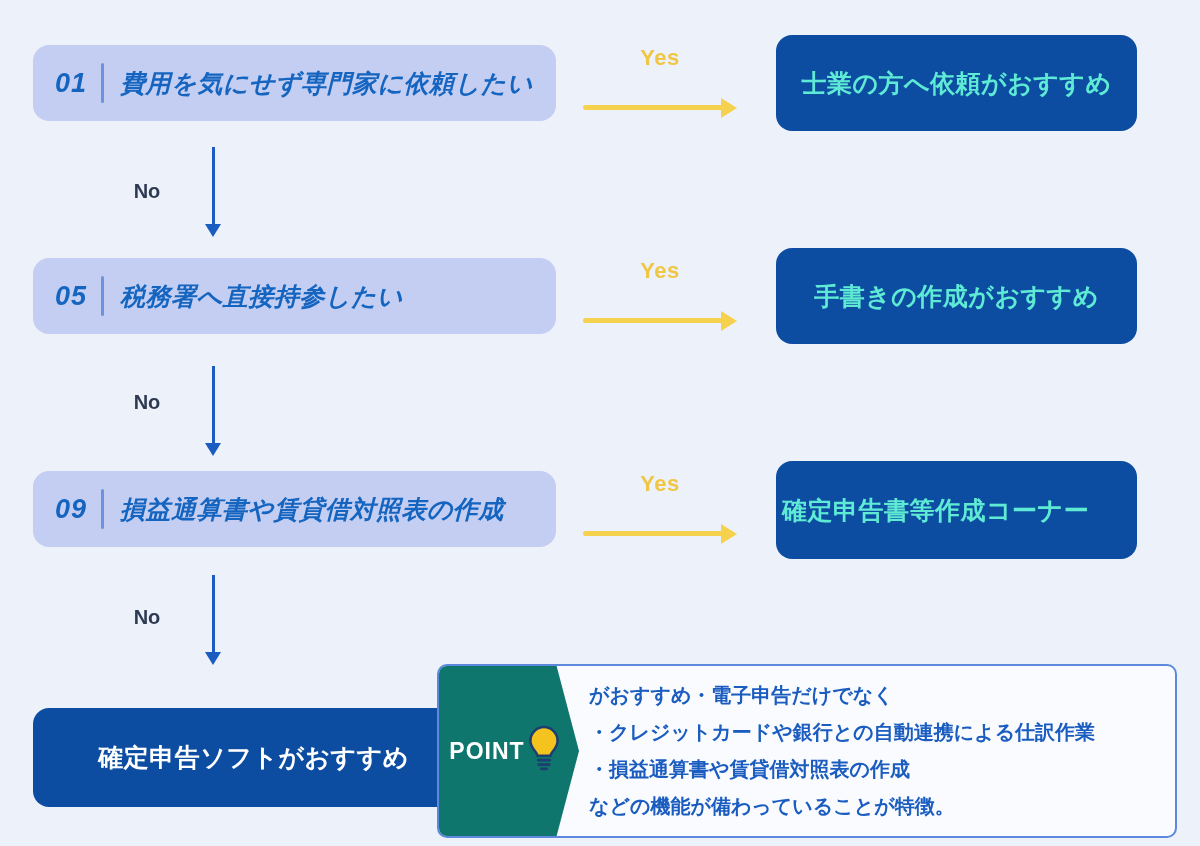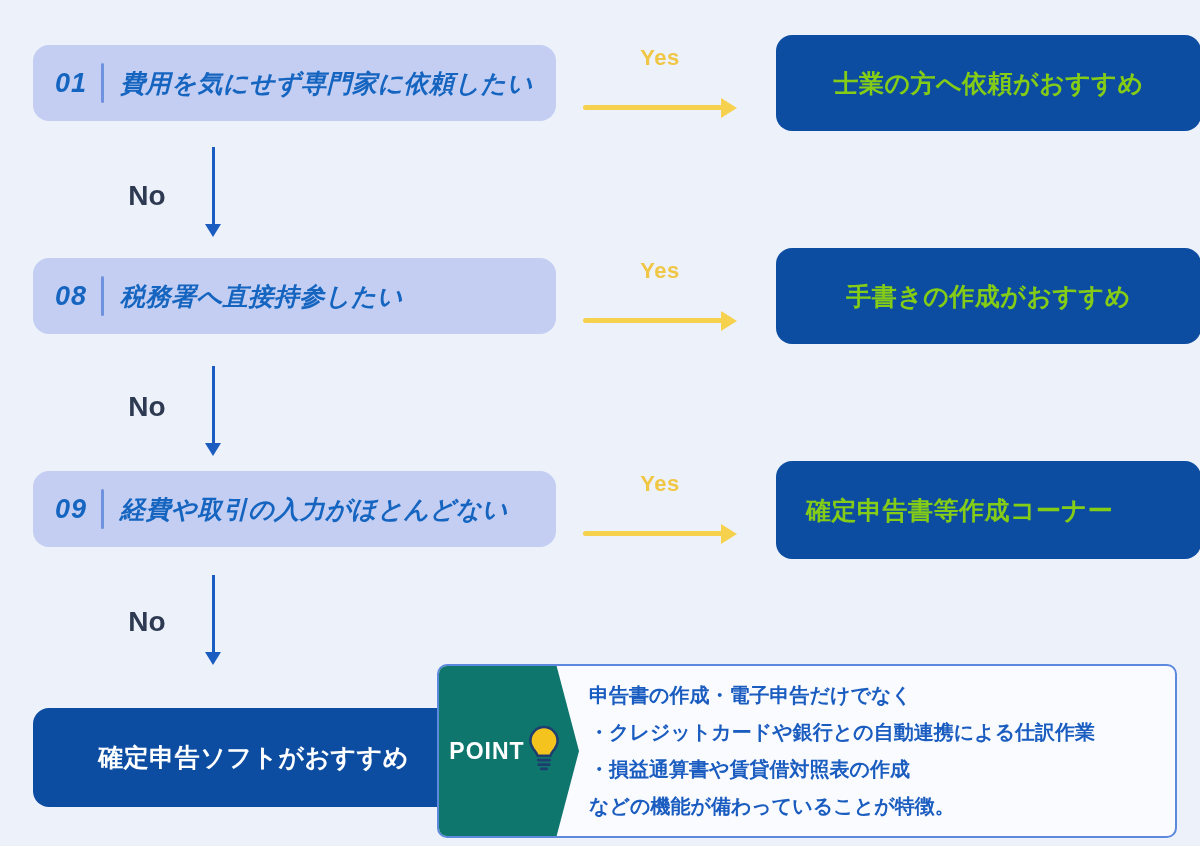--- a/index.html
+++ b/index.html
@@ -22,29 +22,29 @@
     padding-left:22px;box-sizing:border-box;
     color:#1565c0;
     font-style:italic;
   }
   .qnum{font-size:27px;font-weight:bold;letter-spacing:1px;}
   .qdiv{width:3px;height:40px;background:#6e92dd;margin:0 16px 0 14px;border-radius:2px;}
   .qtext{font-size:25px;font-weight:bold;letter-spacing:0.5px;}
 
   
   .rbox{
-    position:absolute;left:776px;width:425px;height:96px;
+    position:absolute;left:776px;width:361px;height:96px;
     background:#0c4da2;border-radius:16px;
     display:flex;align-items:center;justify-content:center;
-    color:#84cc16;font-size:25px;font-weight:bold;letter-spacing:0.5px;
+    color:#5eead4;font-size:25px;font-weight:bold;letter-spacing:0.5px;
     box-sizing:border-box;
   }
   .rbox--left{
     flex-direction:column;align-items:flex-start;justify-content:center;
-    padding-left:30px;line-height:34px;height:98px;
+    padding-left:6px;line-height:34px;height:98px;
   }
   .rbox span{white-space:nowrap;}
 
   
   .yes{
     position:absolute;left:583px;width:154px;
     display:flex;flex-direction:column;align-items:center;gap:22px;
   }
   .yes-label{
     color:#f0c645;font-size:22px;font-weight:bold;letter-spacing:0.5px;
@@ -58,21 +58,21 @@
   .yes-arrow .head{
     position:absolute;right:0;top:0;width:0;height:0;
     border-left:16px solid #f6d14e;
     border-top:10px solid transparent;
     border-bottom:10px solid transparent;
   }
 
   
   .no-label{
     position:absolute;left:127px;width:40px;text-align:center;
-    color:#2e3a52;font-size:28px;font-weight:bold;
+    color:#2e3a52;font-size:20px;font-weight:bold;
   }
   .v-arrow{position:absolute;left:205px;width:16px;height:90px;}
   .v-arrow .line{
     position:absolute;left:6.5px;top:0;bottom:11px;width:3px;
     background:#1b5cc0;
   }
   .v-arrow .head{
     position:absolute;bottom:0;left:0;width:0;height:0;
     border-top:13px solid #1b5cc0;
     border-left:8px solid transparent;
@@ -131,21 +131,21 @@
   <div class="rbox" style="top:35px">
     <span>士業の方へ依頼がおすすめ</span>
   </div>
   <div class="no-label" style="top:180px">No</div>
   <div class="v-arrow" style="top:147px">
     <div class="line"></div>
     <div class="head"></div>
   </div>
 
   <div class="qbox" style="top:258px">
-    <span class="qnum">08</span>
+    <span class="qnum">05</span>
     <span class="qdiv"></span>
     <span class="qtext">税務署へ直接持参したい</span>
   </div>
   <div class="yes" style="top:257px">
     <span class="yes-label">Yes</span>
     <div class="yes-arrow">
       <div class="line"></div>
       <div class="head"></div>
     </div>
   </div>
@@ -154,21 +154,21 @@
   </div>
   <div class="no-label" style="top:391px">No</div>
   <div class="v-arrow" style="top:366px">
     <div class="line"></div>
     <div class="head"></div>
   </div>
 
   <div class="qbox" style="top:471px">
     <span class="qnum">09</span>
     <span class="qdiv"></span>
-    <span class="qtext">経費や取引の入力がほとんどない</span>
+    <span class="qtext">損益通算書や賃貸借対照表の作成</span>
   </div>
   <div class="yes" style="top:470px">
     <span class="yes-label">Yes</span>
     <div class="yes-arrow">
       <div class="line"></div>
       <div class="head"></div>
     </div>
   </div>
   <div class="rbox rbox--left" style="top:461px">
     <span>確定申告書等作成コーナー</span>
@@ -187,20 +187,20 @@
     <div class="point-tab">
       <span class="point-label">POINT</span>
       <svg class="bulb" width="34" height="46" viewBox="0 0 32 44">
         <path d="M16 2 C8.8 2 3 7.8 3 15 c0 4.6 2.2 7.3 4.5 10.1 1.2 1.5 2 2.7 2.4 4.4 h12.2 c0.4 -1.7 1.2 -2.9 2.4 -4.4 C26.8 22.3 29 19.6 29 15 29 7.8 23.2 2 16 2 Z" fill="#f5c31e" stroke="#1d3e6e" stroke-width="2.4"></path>
         <line x1="10.5" y1="33.5" x2="21.5" y2="33.5" stroke="#1d3e6e" stroke-width="2.6" stroke-linecap="round"></line>
         <line x1="11" y1="38" x2="21" y2="38" stroke="#1d3e6e" stroke-width="2.6" stroke-linecap="round"></line>
         <line x1="13.5" y1="42" x2="18.5" y2="42" stroke="#1d3e6e" stroke-width="2.6" stroke-linecap="round"></line>
       </svg>
     </div>
     <div class="point-body">
-      <p>申告書の作成・電子申告だけでなく</p>
+      <p>がおすすめ・電子申告だけでなく</p>
       <p>・クレジットカードや銀行との自動連携による仕訳作業</p>
       <p>・損益通算書や賃貸借対照表の作成</p>
       <p>などの機能が備わっていることが特徴。</p>
     </div>
   </div>
 
 </div>
 
 </body></html>

